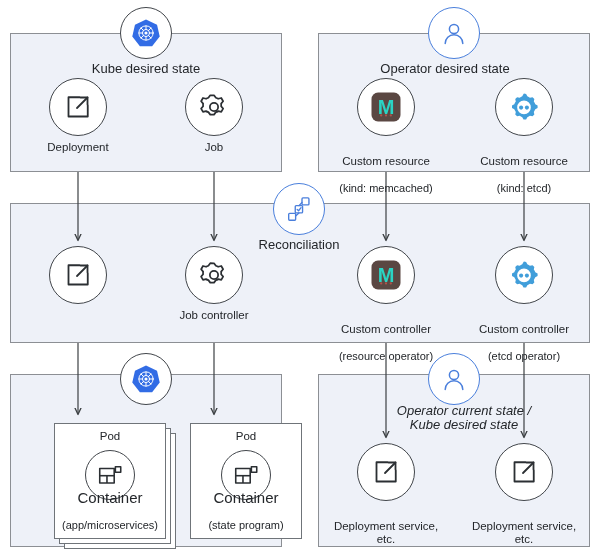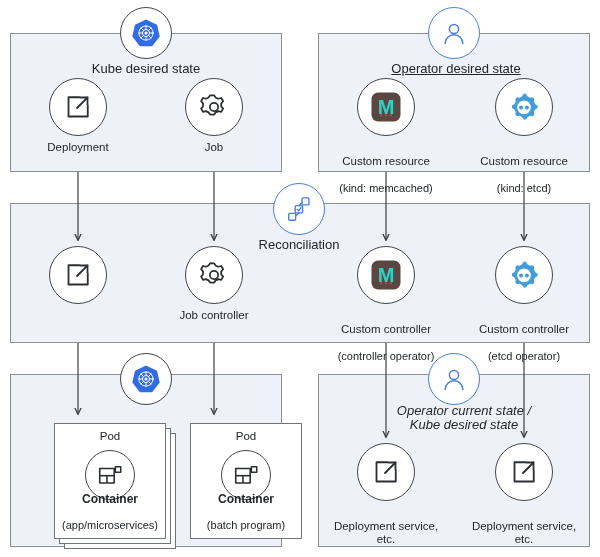--- a/index.html
+++ b/index.html
@@ -123,21 +123,21 @@
   }
   .pod-cap {
     position: absolute;
     bottom: 6px; left: 0; right: 0;
     text-align: center;
     font-size: 11px;
     line-height: 13px;
     color: #23262a;
     white-space: pre-line;
   }
-  .pod-cap .big { font-size: 12px; font-weight: bold; }
+  .pod-cap .big { font-size: 15px; }
 
   
   #connectors { position: absolute; inset: 0; z-index: 2; pointer-events: none; }
 
   .k8s-logo { width: 30px; height: 30px; display:block; }
   .icon-svg { display: block; }
 </style>
 </head>
 <body>
 
@@ -211,21 +211,21 @@
   </div>
 
   <div class="panel" id="panel-operator-desired"></div>
 
   <div class="badge blue" style="left:428px; top:7px;">
     <svg class="icon-svg" width="32" height="32" viewBox="0 0 32 32" fill="none" stroke="#4a7fdc" stroke-width="1.5" stroke-linecap="round">
       <circle cx="16" cy="12" r="4.6"></circle>
       <path d="M7.2 26.5 a8.8 8.8 0 0 1 17.6 0"></path>
     </svg>
   </div>
-  <div class="badge-label" style="left:376px; top:62px; width:160px;text-decoration:underline;">Operator desired state</div>
+  <div class="badge-label" style="left:365px; top:62px; width:160px;">Operator desired state</div>
 
   <div class="node" style="left:326px; top:78px;">
     <div class="circ">
       <svg class="icon-svg" width="34" height="34" viewBox="0 0 34 34">
         <rect x="2.5" y="2.5" width="29" height="29" rx="6.5" fill="#5a4742"></rect>
         <text x="17" y="24.2" text-anchor="middle" font-family="'Liberation Sans', sans-serif" font-size="20" font-weight="bold" fill="#2ad4c4">M</text>
         <circle cx="12.2" cy="25.4" r="1.15" fill="#b0534a"></circle>
         <circle cx="17" cy="25.4" r="1.15" fill="#b0534a"></circle>
         <circle cx="21.8" cy="25.4" r="1.15" fill="#b0534a"></circle>
       </svg>
@@ -302,21 +302,21 @@
       <svg class="icon-svg" width="34" height="34" viewBox="0 0 34 34">
         <rect x="2.5" y="2.5" width="29" height="29" rx="6.5" fill="#5a4742"></rect>
         <text x="17" y="24.2" text-anchor="middle" font-family="'Liberation Sans', sans-serif" font-size="20" font-weight="bold" fill="#2ad4c4">M</text>
         <circle cx="12.2" cy="25.4" r="1.15" fill="#b0534a"></circle>
         <circle cx="17" cy="25.4" r="1.15" fill="#b0534a"></circle>
         <circle cx="21.8" cy="25.4" r="1.15" fill="#b0534a"></circle>
       </svg>
     </div>
     <div class="cap">
       <span>Custom controller</span><br>
-      <span class="sub">(controller operator)</span>
+      <span class="sub">(resource operator)</span>
     </div>
   </div>
 
   <div class="node" style="left:464px; top:246px;">
     <div class="circ">
       <svg class="icon-svg" width="32" height="32" viewBox="0 0 32 32">
         <path d="M16 2.6 l2.1 0.35 l1.25 2.3 a11 11 0 0 1 2.6 1.5 l2.55 -0.55 l1.85 1.85
                  l-0.55 2.55 a11 11 0 0 1 1.5 2.6 l2.3 1.25 l0 2.6 l-2.3 1.25
                  a11 11 0 0 1 -1.5 2.6 l0.55 2.55 l-1.85 1.85 l-2.55 -0.55
                  a11 11 0 0 1 -2.6 1.5 l-1.25 2.3 l-2.6 0 l-1.25 -2.3
@@ -383,21 +383,21 @@
       <div class="pod-icon">
         <svg class="icon-svg" width="28" height="28" viewBox="0 0 24 24" fill="none" stroke="#2b2f33" stroke-width="1.35" stroke-linejoin="round">
           <rect x="3.2" y="6.4" width="12.4" height="12.4"></rect>
           <line x1="3.2" y1="12.6" x2="15.6" y2="12.6"></line>
           <line x1="9.4" y1="12.6" x2="9.4" y2="18.8"></line>
           <rect x="16.6" y="5.0" width="4.6" height="4.6"></rect>
         </svg>
       </div>
       <div class="pod-cap">
         <span class="big">Container</span><br>
-        <span>(batch program)</span>
+        <span>(state program)</span>
       </div>
     </div>
   </div>
 
   <div class="panel" id="panel-operator-current"></div>
 
   <div class="badge blue" style="left:428px; top:353px;">
     <svg class="icon-svg" width="32" height="32" viewBox="0 0 32 32" fill="none" stroke="#4a7fdc" stroke-width="1.5" stroke-linecap="round">
       <circle cx="16" cy="12" r="4.6"></circle>
       <path d="M7.2 26.5 a8.8 8.8 0 0 1 17.6 0"></path>

